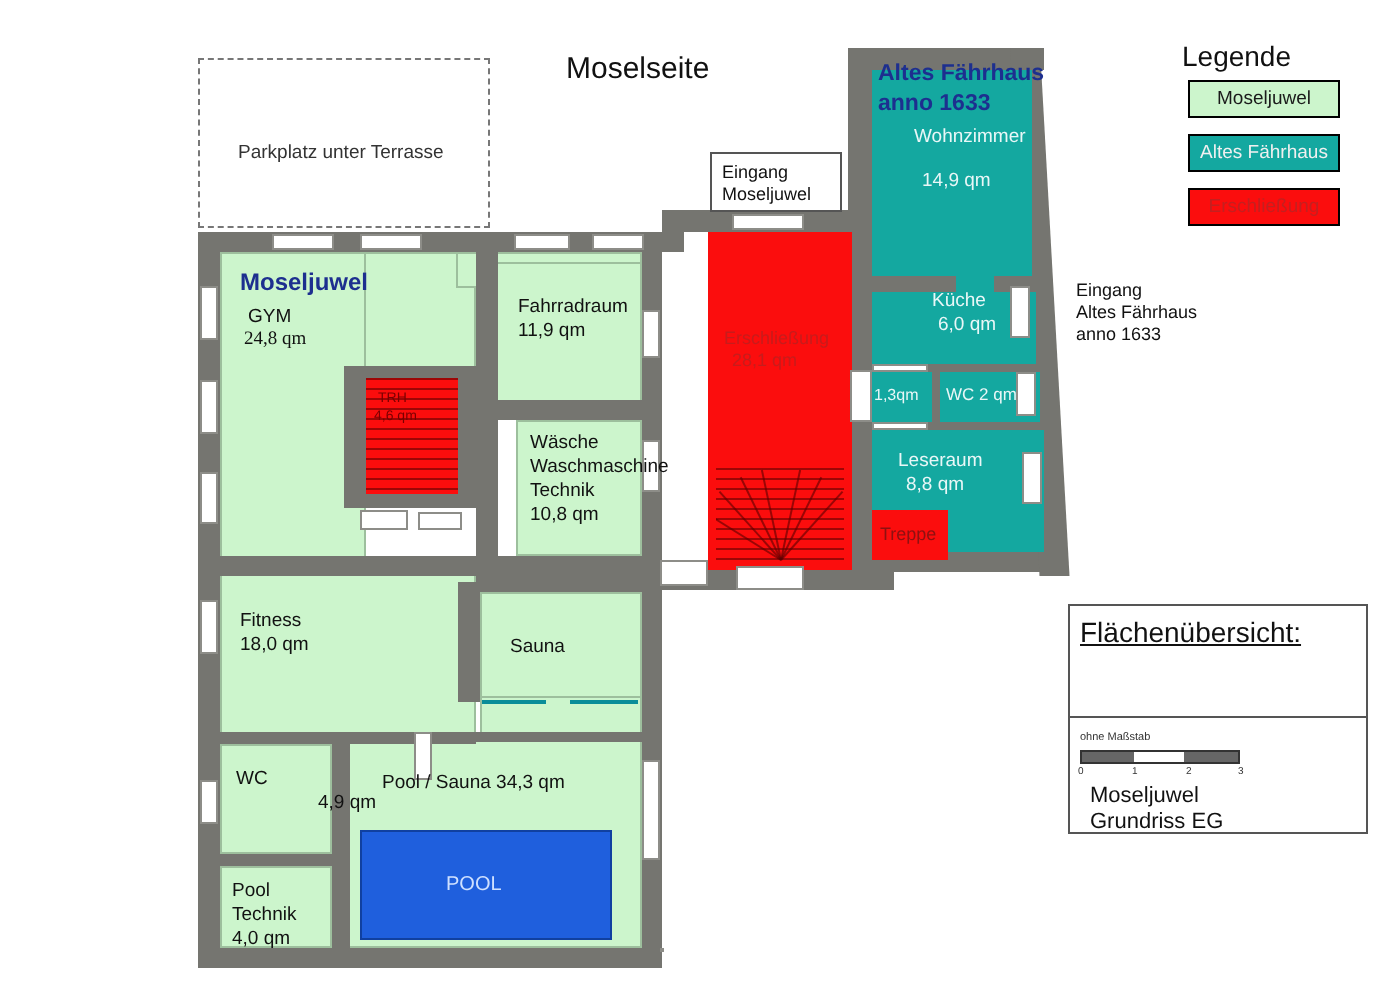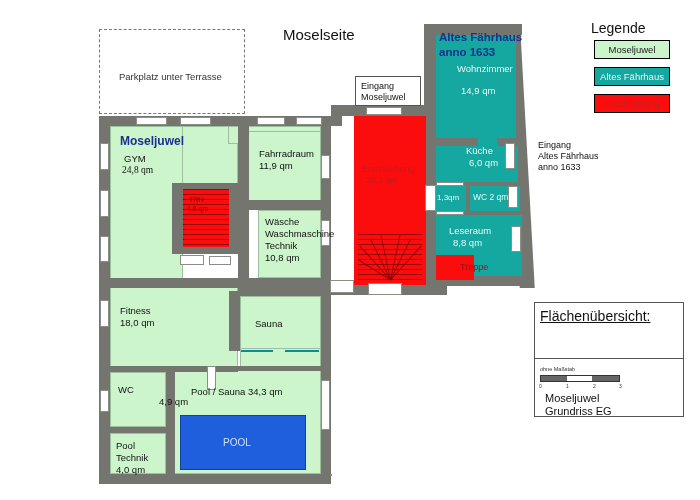--- a/index.html
+++ b/index.html
@@ -243,21 +243,21 @@
   <div class="abs rlabel" style="left:116px;top:452px;">Technik</div>
   <div class="abs rlabel" style="left:116px;top:464px;">4,0 qm</div>
 
   <div class="abs rlabel" style="left:191px;top:386px;">Pool / Sauna 34,3 qm</div>
   <div class="abs pool-text" style="left:223px;top:437px;">POOL</div>
 
   <div class="abs rlabel-r" style="left:189px;top:194px;font-size:7px;color:#7a0000;">TRH</div>
   <div class="abs rlabel-r" style="left:187px;top:203px;font-size:7px;color:#7a0000;">4,6 qm</div>
   <div class="abs" style="left:362px;top:164px;font-size:9px;color:#c71c1c;">Erschließung</div>
   <div class="abs" style="left:366px;top:175px;font-size:9px;color:#c71c1c;">28,1 qm</div>
-  <div class="abs" style="left:460px;top:262px;font-size:9px;color:#8d1111;text-align:center;">Treppe</div>
+  <div class="abs" style="left:440px;top:262px;font-size:9px;color:#8d1111;text-align:center;">Treppe</div>
 
   <div class="abs tealbrand" style="left:439px;top:30px;">Altes Fährhaus</div>
   <div class="abs tealbrand" style="left:439px;top:45px;">anno 1633</div>
   <div class="abs rlabel-w" style="left:457px;top:63px;">Wohnzimmer</div>
   <div class="abs rlabel-w" style="left:461px;top:85px;">14,9 qm</div>
   <div class="abs rlabel-w" style="left:466px;top:145px;">Küche</div>
   <div class="abs rlabel-w" style="left:469px;top:157px;">6,0 qm</div>
   <div class="abs rlabel-w" style="left:437px;top:192px;font-size:8px;">1,3qm</div>
   <div class="abs rlabel-w" style="left:473px;top:192px;font-size:8.5px;">WC 2 qm</div>
   <div class="abs rlabel-w" style="left:449px;top:225px;">Leseraum</div>

